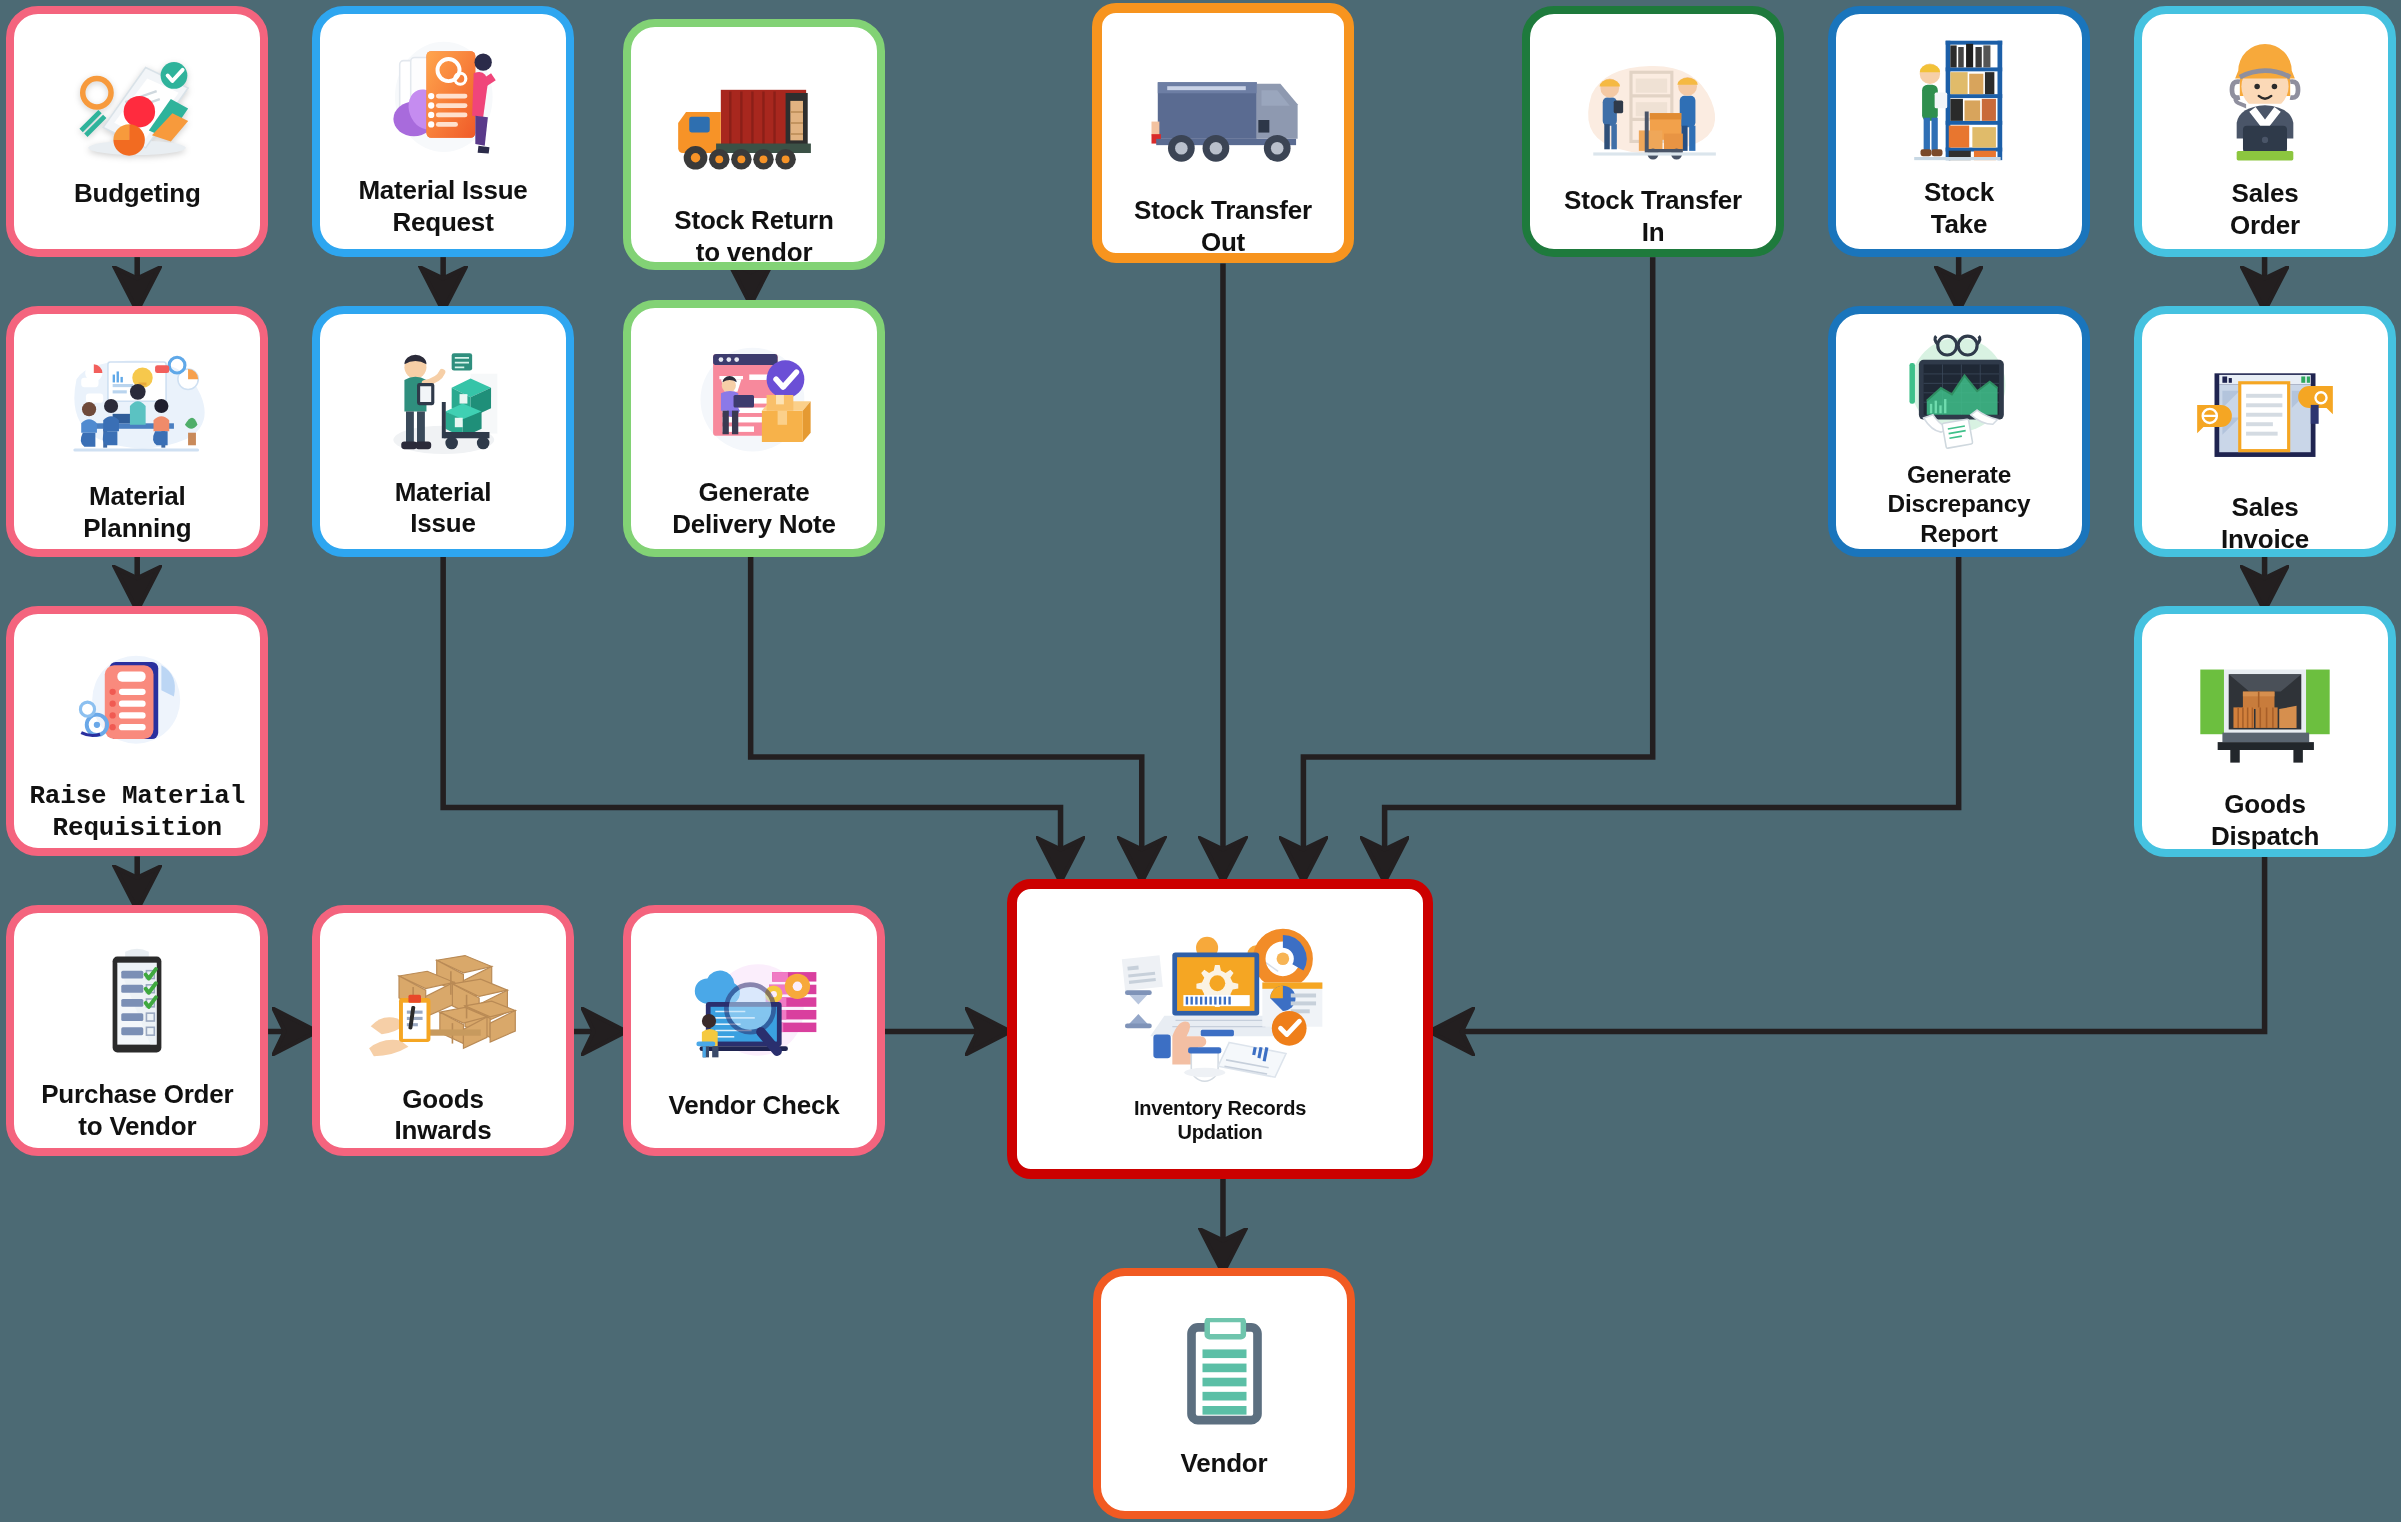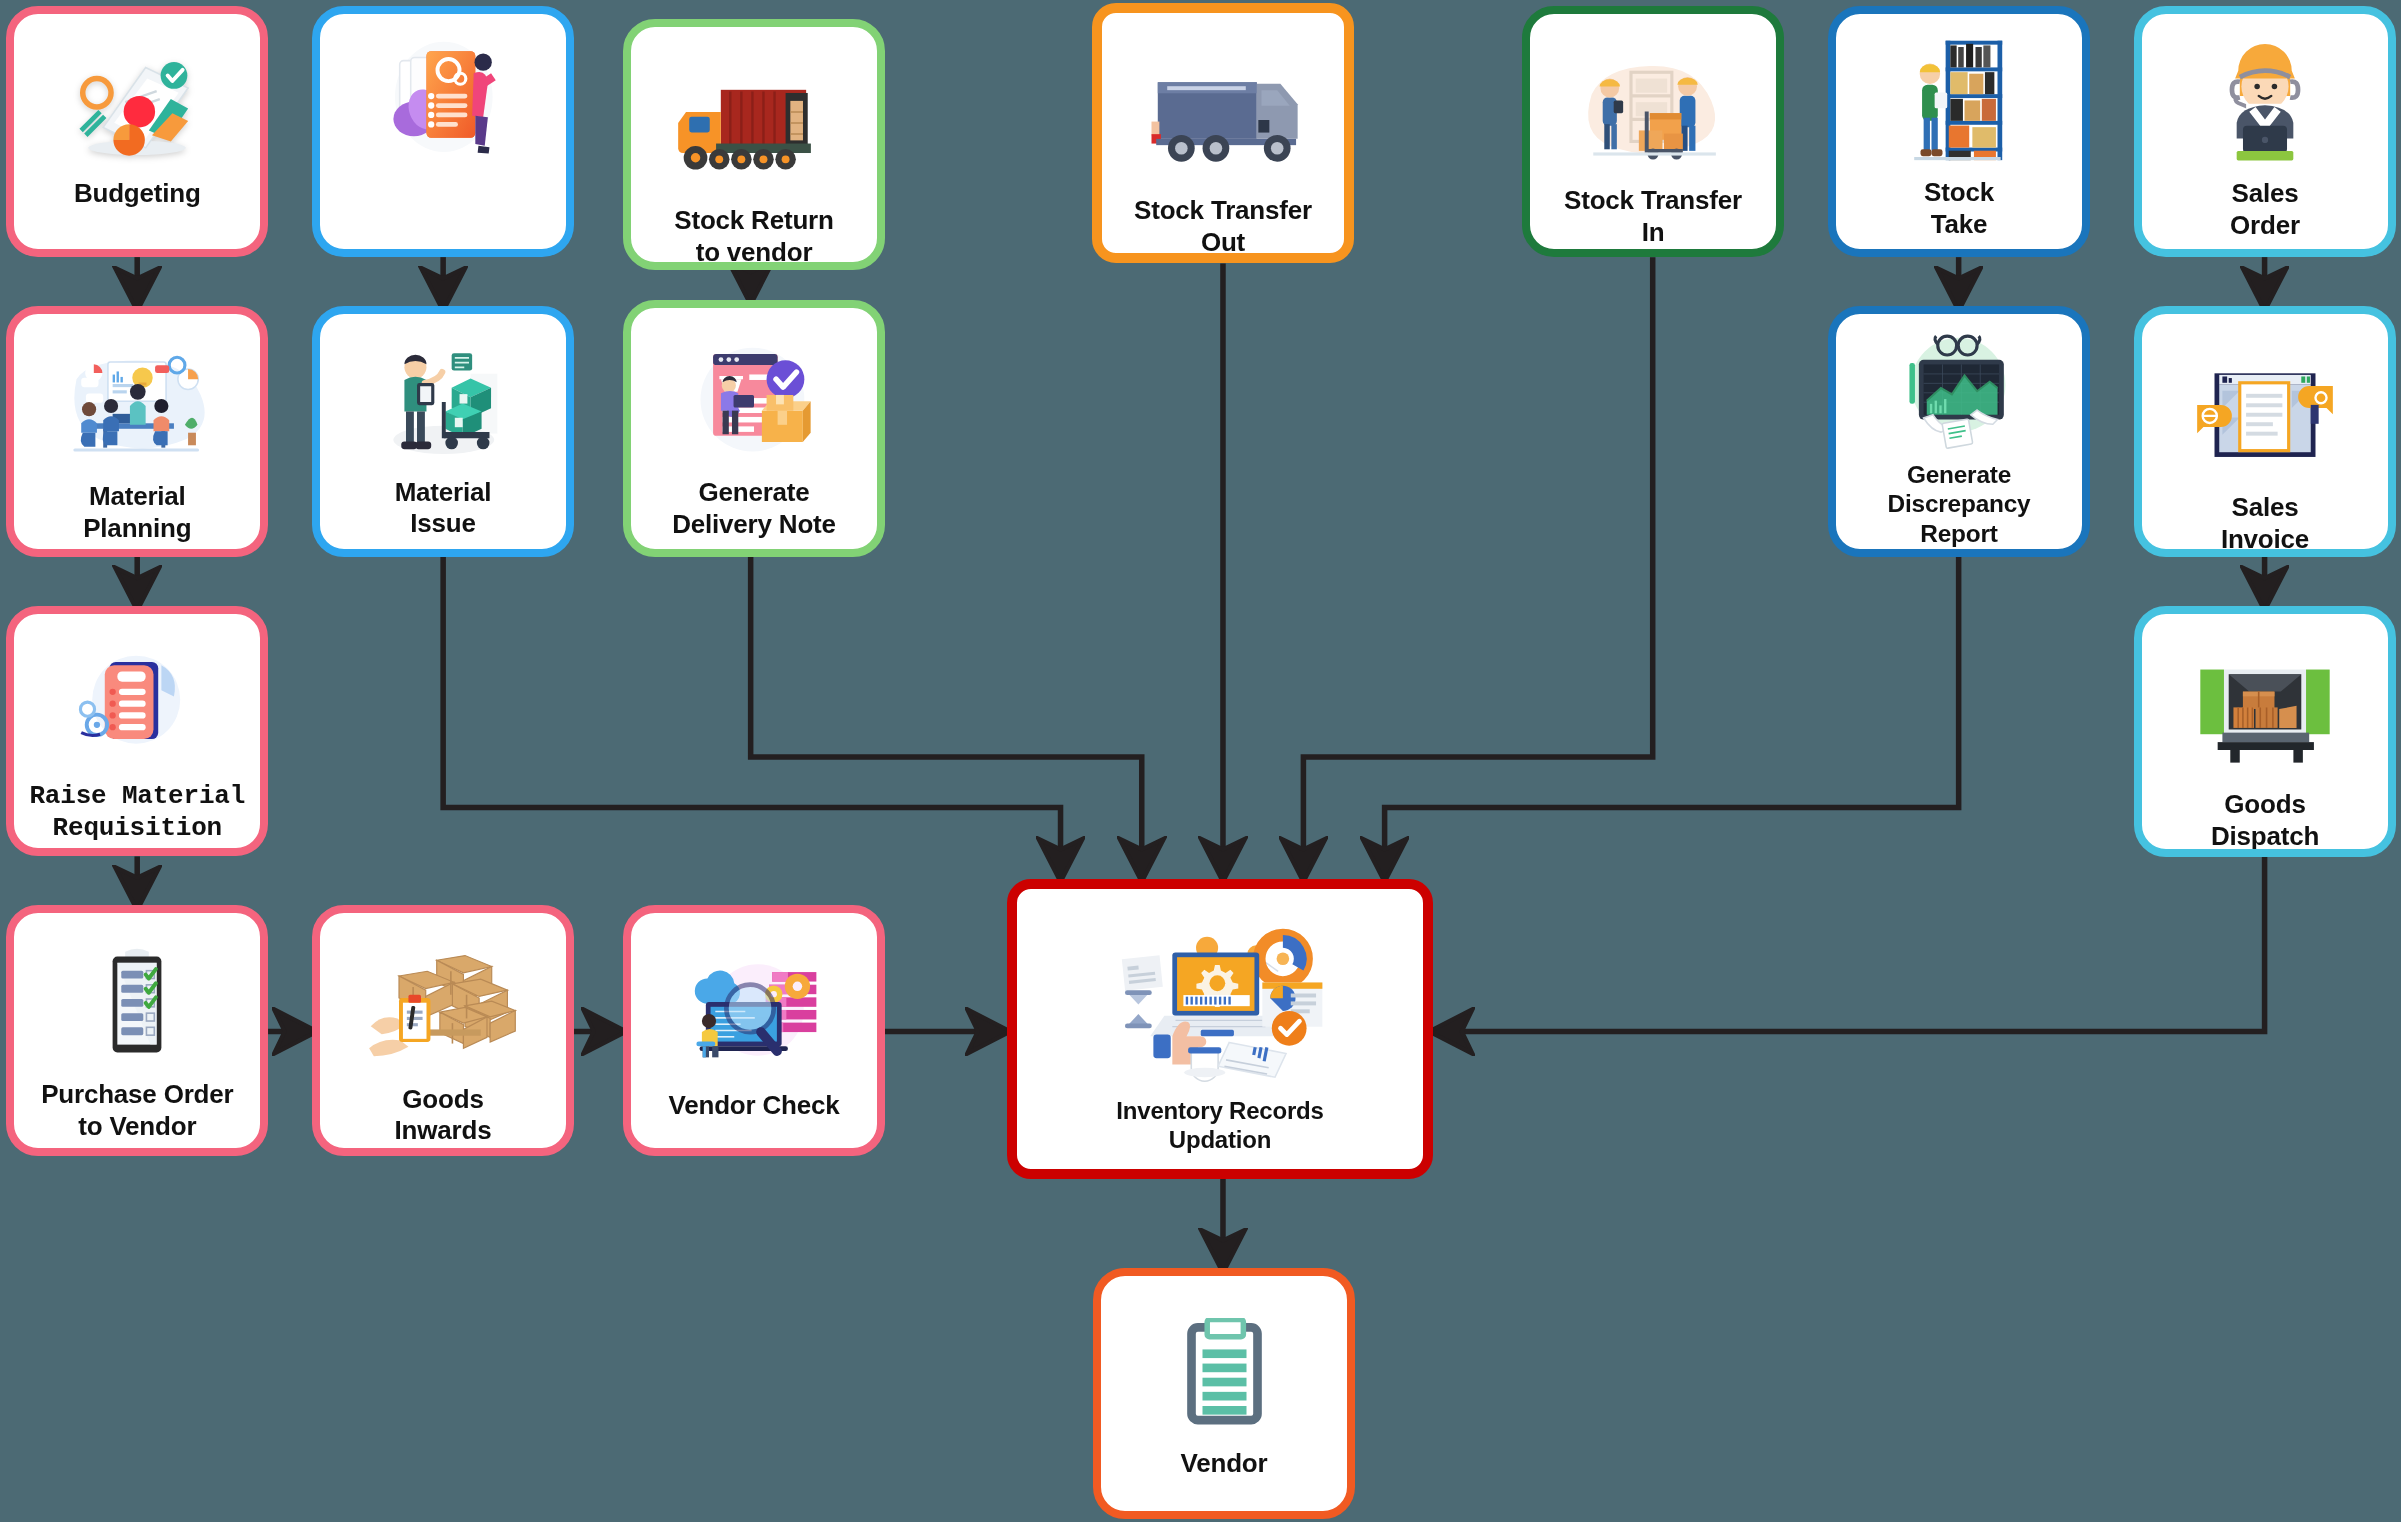--- a/index.html
+++ b/index.html
@@ -152,20 +152,21 @@
             <circle cx="70" cy="99" r="4"></circle>
             <circle cx="70" cy="111" r="4"></circle>
           </g>
         <path d="M124,46 q16,-6 18,12 l-6,44 l-14,-2 Z" fill="#f0457a"></path>
         <circle cx="136" cy="32" r="11" fill="#2b2b4a"></circle>
         <path d="M128,58 l18,-12 l6,9 l-20,13 Z" fill="#f0457a"></path>
         <path d="M126,100 l16,2 l-4,36 l-12,-2 Z" fill="#5a3a8a"></path>
         <path d="M130,138 l14,2 l-1,8 l-14,-1 Z" fill="#2b2b4a"></path>
       </svg>
     </div>
+    <div class="cap" id="lbl1">Material Issue<br>Request</div>
   </div>
 
   <div class="node s-big" style="left:623px;top:19px;width:262px;height:251px;border-color:#82D275;">
     <div class="art" style="height:150px;padding-top:28px;">
       <svg width="158" height="91" viewBox="0 0 200 115">
         <rect x="58" y="6" width="108" height="70" fill="#a8271e"></rect>
         <g stroke="#8b1f18" stroke-width="3">
           <line x1="70" y1="8" x2="70" y2="76"></line>
             <line x1="84" y1="8" x2="84" y2="76"></line>
           <line x1="98" y1="8" x2="98" y2="76"></line>
@@ -818,21 +819,21 @@
             <rect x="186" y="156" width="4" height="10" transform="rotate(11 188 161)"></rect>
           <rect x="193" y="156" width="4" height="14" transform="rotate(11 195 163)"></rect>
           <rect x="200" y="156" width="4" height="18" transform="rotate(11 202 165)"></rect>
           </g>
         <g stroke="#c6cfdb" stroke-width="2">
           <line x1="152" y1="172" x2="206" y2="182"></line>
             <line x1="150" y1="180" x2="204" y2="190"></line>
         </g>
       </svg>
     </div>
-    <div class="cap" id="lbl17" style="font-size:24px;">Inventory Records<br>Updation</div>
+    <div class="cap" id="lbl17" style="font-size:20px;">Inventory Records<br>Updation</div>
   </div>
 
   <div class="node s-big" style="left:1093px;top:1268px;width:262px;height:251px;border-color:#F15A22;">
     <div class="art" style="height:150px;padding-top:22px;">
       <svg width="95" height="110" viewBox="0 0 120 140">
         <rect x="18" y="12" width="84" height="118" rx="8" fill="none" stroke="#5c6f80" stroke-width="11"></rect>
         <rect x="38" y="2" width="46" height="22" rx="3" fill="#ffffff" stroke="#6fc5ad" stroke-width="7"></rect>
         <g fill="#5bbfa6">
           <rect x="32" y="40" width="56" height="11"></rect>
             <rect x="32" y="58" width="56" height="11"></rect>

